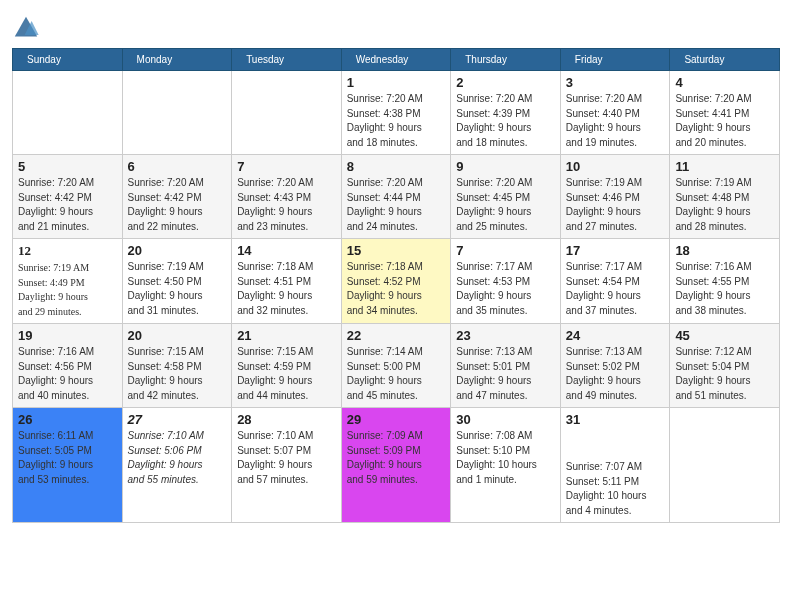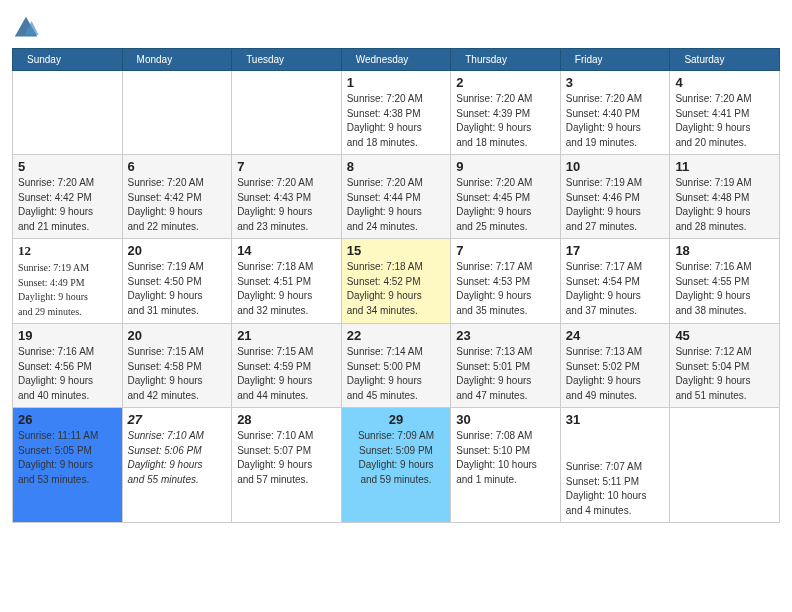--- a/index.html
+++ b/index.html
@@ -323,40 +323,40 @@
             <span class="day-num">45</span>
             <div class="day-info" style="white-space: pre-line;">Sunrise: 7:12 AM
 Sunset: 5:04 PM
 Daylight: 9 hours
 and 51 minutes.</div>
           </td>
         </tr>
         <tr>
           <td style="background-color: #3b82f6; margin-left: 28px;">
             <span class="day-num">26</span>
-            <div class="day-info" style="white-space: pre-line;">Sunrise: 11:11 AM
+            <div class="day-info" style="white-space: pre-line;">Sunrise: 6:11 AM
 Sunset: 5:05 PM
 Daylight: 9 hours
 and 53 minutes.</div>
           </td>
           <td style="background-color: rgb(255, 255, 255); font-style: italic;">
             <span class="day-num">27</span>
             <div class="day-info" style="white-space: pre-line;">Sunrise: 7:10 AM
 Sunset: 5:06 PM
 Daylight: 9 hours
 and 55 minutes.</div>
           </td>
           <td style="background-color: rgb(255, 255, 255);">
             <span class="day-num">28</span>
             <div class="day-info" style="white-space: pre-line;">Sunrise: 7:10 AM
 Sunset: 5:07 PM
 Daylight: 9 hours
 and 57 minutes.</div>
           </td>
-          <td style="background-color: #7dd3fc; text-align: center;">
+          <td style="background-color: #d946ef;">
             <span class="day-num">29</span>
             <div class="day-info" style="white-space: pre-line;">Sunrise: 7:09 AM
 Sunset: 5:09 PM
 Daylight: 9 hours
 and 59 minutes.</div>
           </td>
           <td style="background-color: rgb(255, 255, 255);">
             <span class="day-num">30</span>
             <div class="day-info" style="white-space: pre-line;">Sunrise: 7:08 AM
 Sunset: 5:10 PM

